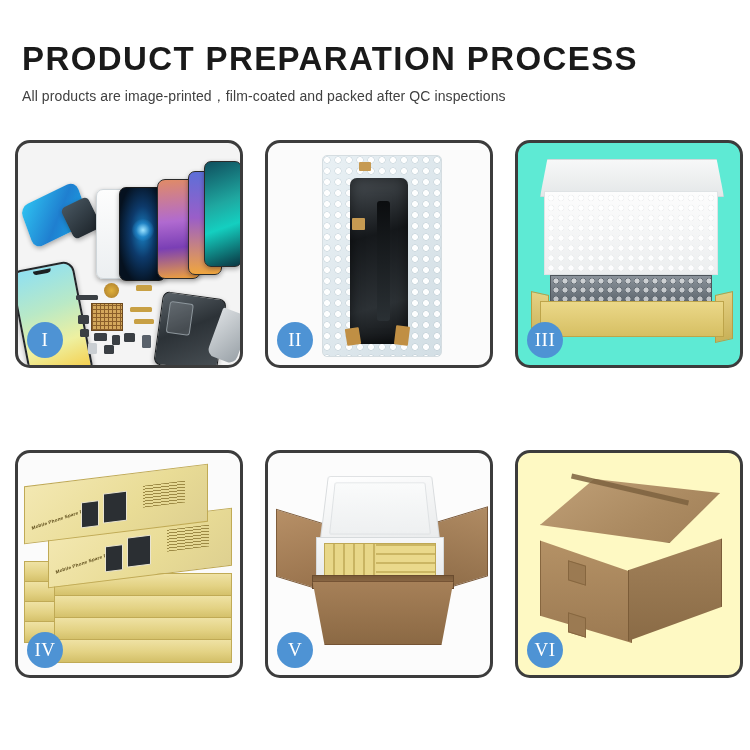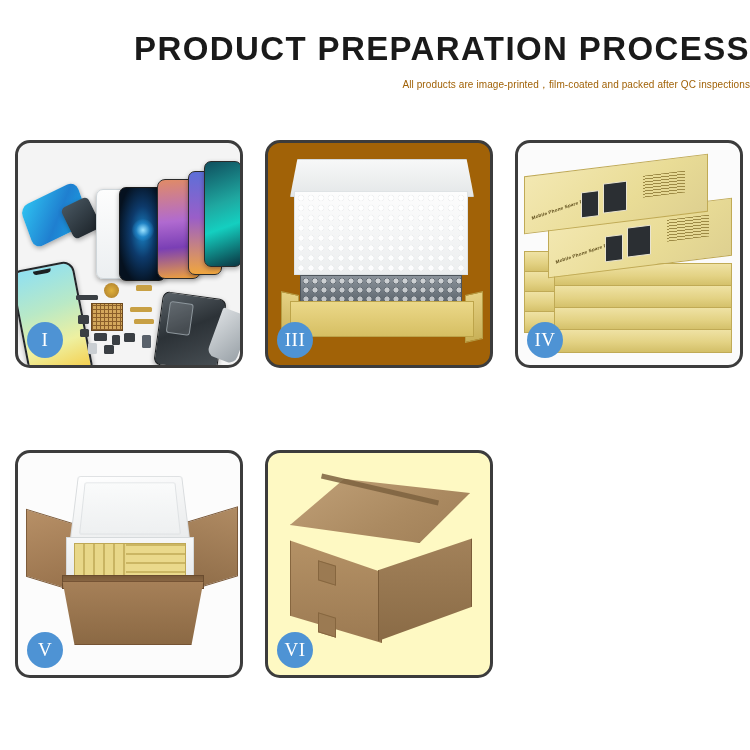--- a/index.html
+++ b/index.html
@@ -3,27 +3,27 @@
 <meta charset="utf-8">
 <style>
   html,body{margin:0;padding:0;}
   body{
     width:750px;height:750px;
     background:#ffffff;
     font-family:"Liberation Sans","DejaVu Sans",sans-serif;
     overflow:hidden;
     position:relative;
   }
-  .header{ text-align:right; padding-top:32px;margin-left:22px; }
+  .header{ text-align:left; padding-top:42px;margin-left:22px; }
   .title{
     font-size:33px; font-weight:700; letter-spacing:1.4px;
     color:#1a1a1a; line-height:1;
   }
   .subtitle{
-    font-size:10px; color:#a16207; margin-top:13px; letter-spacing:.1px;
+    font-size:14px; color:#404040; margin-top:13px; letter-spacing:.1px;
   }
   .grid{
     position:absolute; left:15px; top:140px;
     width:730px;
     display:grid;
     grid-template-columns:228px 228px 228px;
     grid-template-rows:228px 228px;
     column-gap:22px; row-gap:82px;
   }
   .panel{
@@ -147,21 +147,21 @@
   .bag-strip{
     position:absolute;left:47%;top:14%;width:13px;height:72%;
     background:linear-gradient(180deg,#0b0d0f,#2a3034);border-radius:3px;
   }
   .tape1{position:absolute;left:36px;top:6px;width:12px;height:9px;background:#c69a52;border-radius:1px;}
   .tape2{position:absolute;left:29px;top:62px;width:13px;height:12px;background:#c69a52;border-radius:1px;}
   .tape3{position:absolute;left:23px;top:172px;width:14px;height:17px;background:#c08f44;border-radius:1px;transform:rotate(-9deg);}
   .tape4{position:absolute;left:72px;top:170px;width:14px;height:19px;background:#c08f44;border-radius:1px;transform:rotate(7deg);}
 
   
-  .p3{background:#a16207;}
+  .p3{background:#5eead4;}
   .b3-lid{
     position:absolute;left:22px;top:16px;width:182px;height:36px;
     background:linear-gradient(180deg,#f7f8f8,#e4e7e8);
     border:1px solid #d3d8da;border-radius:3px 3px 0 0;
     clip-path:polygon(4% 0,96% 0,100% 100%,0 100%);
   }
   .b3-foam{
     position:absolute;left:26px;top:48px;width:172px;height:82px;
     background:
       radial-gradient(circle at 6px 6px,rgba(255,255,255,.9) 2.4px,rgba(225,228,230,.6) 3px,transparent 3.6px) 0 0/10px 10px,
@@ -331,20 +331,34 @@
       <div class="chip" style="left:106px;top:190px;width:11px;height:9px;"></div>
       <div class="flex" style="left:116px;top:176px;width:20px;height:5px;"></div>
       <div class="chip" style="left:70px;top:200px;width:9px;height:11px;background:#c9ced2;"></div>
       <div class="chip" style="left:86px;top:202px;width:10px;height:9px;"></div>
       <div class="chip" style="left:124px;top:192px;width:9px;height:13px;background:#59616a;"></div>
       <div class="tweez"></div>
     </div>
     <div class="badge">I</div>
   </div>
 
+  <div class="panel p2">
+    <div class="scene">
+      <div class="bag">
+        <div class="bag-part">
+          <div class="bag-strip"></div>
+        </div>
+        <div class="tape1"></div>
+        <div class="tape2"></div>
+        <div class="tape3"></div>
+        <div class="tape4"></div>
+      </div>
+    </div>
+    <div class="badge">II</div>
+  </div>
 
   <div class="panel p3">
     <div class="scene">
       <div class="b3-lid"></div>
       <div class="b3-foam"></div>
       <div class="b3-bub"></div>
       <div class="b3-flapL"></div>
       <div class="b3-flapR"></div>
       <div class="b3-front"></div>
     </div>

